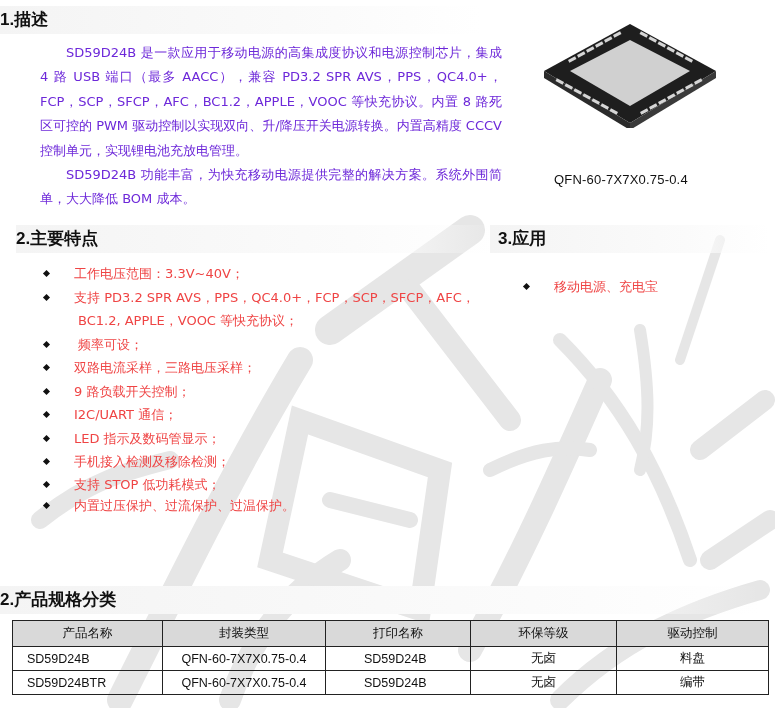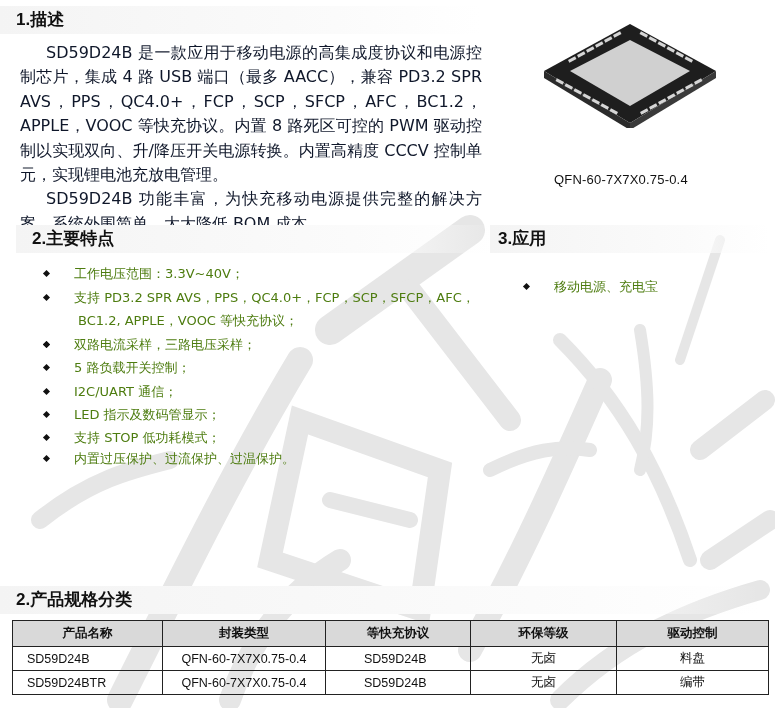--- a/index.html
+++ b/index.html
@@ -9,48 +9,49 @@
     color: #111;
   }
   .watermark { position: absolute; left: 0; top: 0; width: 775px; height: 708px; z-index: 0; pointer-events: none; }
   .layer { position: absolute; z-index: 1; }
 
   .section-title {
     position: absolute; height: 28px; line-height: 28px;
     font-family: "Liberation Sans", "DejaVu Sans", sans-serif;
     font-weight: bold; font-size: 17px; color: #111;
     background: linear-gradient(to right, #f4f4f4, #fbfbfb 70%, rgba(255,255,255,0));
-    padding-left: 16px; box-sizing: border-box;
+    padding-left: 0; box-sizing: border-box;
   }
 
   .para {
-    position: absolute; font-size: 16px; line-height: 24.4px; color: #0f172a;
+    position: absolute; font-size: 13px; line-height: 24.4px; color: #6d28d9;
     text-align: justify;
+    margin-left: 20px;
   }
   .para p { margin: 0; text-indent: 26px; }
 
-  .bullets { position: absolute; list-style: none; margin: 0; padding: 0; font-size: 13px; color: #4d7c0f; }
+  .bullets { position: absolute; list-style: none; margin: 0; padding: 0; font-size: 13px; color: #ef4444; }
   .bullets li { position: relative; padding-left: 30px; line-height: 23.5px; }
   .bullets li .dot {
     position: absolute; left: 0; top: 9px; width: 5px; height: 5px;
     background: #111; transform: rotate(45deg);
   }
   .bullets li .cont { display: block; padding-left: 4px; }
 
   .chip-caption {
     position: absolute; left: 554px; top: 172px; font-size: 13px;
     font-family: "Liberation Sans", sans-serif; color: #111; letter-spacing: 0.2px;
   }
 
   table.spec {
     position: absolute; left: 12px; top: 620px; border-collapse: collapse;
     font-size: 12.5px; font-family: "Liberation Sans", "DejaVu Sans", sans-serif;
   }
   table.spec th, table.spec td { border: 1px solid #222; padding: 0; }
-  table.spec th { background: #d9d9d9; height: 25px; font-weight: bold; text-align: center; font-size: 12.5px; }
+  table.spec th { background: #d9d9d9; height: 25px; font-weight: normal; text-align: center; font-size: 12.5px; }
   table.spec td { height: 23px; background: rgba(255,255,255,0.0); }
   table.spec td.left { text-align: left; padding-left: 14px; margin-left: 44px; }
   table.spec td.center { text-align: center; }
 </style>
 </head>
 <body>
 
 <svg class="watermark" viewBox="0 0 775 708">
   <g fill="none" stroke="#e6e6e6" stroke-linecap="round">
     <path d="M120 700 C 190 560, 240 460, 300 360" stroke-width="26"></path>
@@ -118,25 +119,26 @@
     </g>
   </svg>
 </div>
 <div class="chip-caption layer">QFN-60-7X7X0.75-0.4</div>
 
 <div class="section-title layer" style="left:16px; top:225px; width:480px;">2.主要特点</div>
 
 <ul class="bullets layer" style="left:44px; top:262px; width:446px;">
   <li><span class="dot"></span><span>工作电压范围：3.3V~40V；</span></li>
   <li><span class="dot"></span><span>支持 PD3.2 SPR AVS，PPS，QC4.0+，FCP，SCP，SFCP，AFC，</span><span class="cont">BC1.2, APPLE，VOOC 等快充协议；</span></li>
-  <li><span class="dot"></span></li>
+  <li><span class="dot"></span><span class="cont">频率可设；</span></li>
   <li><span class="dot"></span><span>双路电流采样，三路电压采样；</span></li>
-  <li><span class="dot"></span><span>5 路负载开关控制；</span></li>
+  <li><span class="dot"></span><span>9 路负载开关控制；</span></li>
   <li><span class="dot"></span><span>I2C/UART 通信；</span></li>
   <li><span class="dot"></span><span>LED 指示及数码管显示；</span></li>
+  <li><span class="dot"></span><span>手机接入检测及移除检测；</span></li>
   <li style="line-height:21px;"><span class="dot" style="top:8px;"></span><span>支持 STOP 低功耗模式；</span></li>
   <li style="line-height:21px;"><span class="dot" style="top:8px;"></span><span>内置过压保护、过流保护、过温保护。</span></li>
 </ul>
 
 <div class="section-title layer" style="left:490px; top:225px; width:280px; padding-left:8px;">3.应用</div>
 
 <ul class="bullets layer" style="left:524px; top:275px; width:240px;">
   <li><span class="dot"></span><span>移动电源、充电宝</span></li>
 </ul>
 
@@ -147,21 +149,21 @@
     <col style="width:150px">
     <col style="width:163px">
     <col style="width:145px">
     <col style="width:146px">
     <col style="width:152px">
   </colgroup>
   <thead>
     <tr>
       <th>产品名称</th>
       <th>封装类型</th>
-      <th>等快充协议</th>
+      <th>打印名称</th>
       <th>环保等级</th>
       <th>驱动控制</th>
     </tr>
   </thead>
   <tbody>
     <tr>
       <td class="left">SD59D24B</td>
       <td class="center">QFN-60-7X7X0.75-0.4</td>
       <td class="left" style="padding-left:38px;">SD59D24B</td>
       <td class="center">无卤</td>

